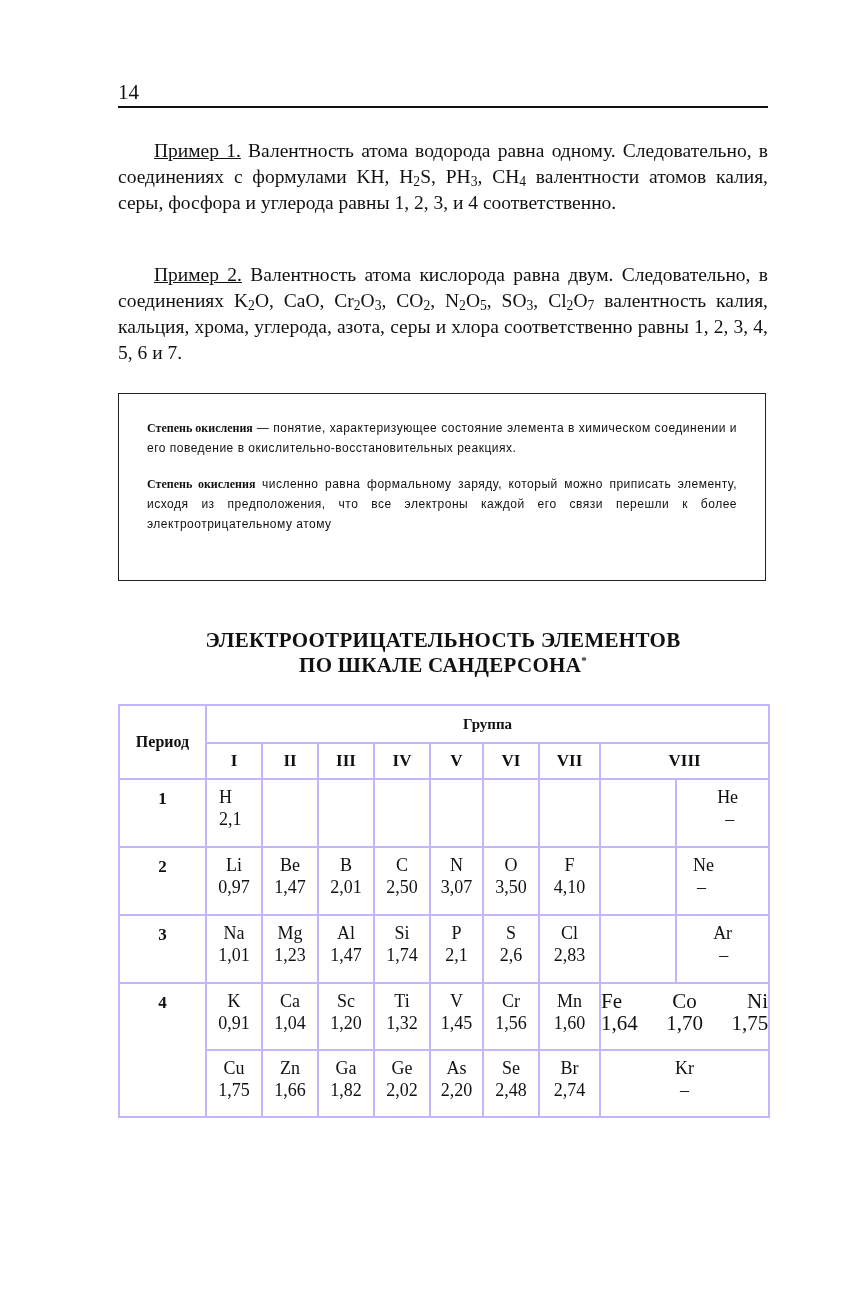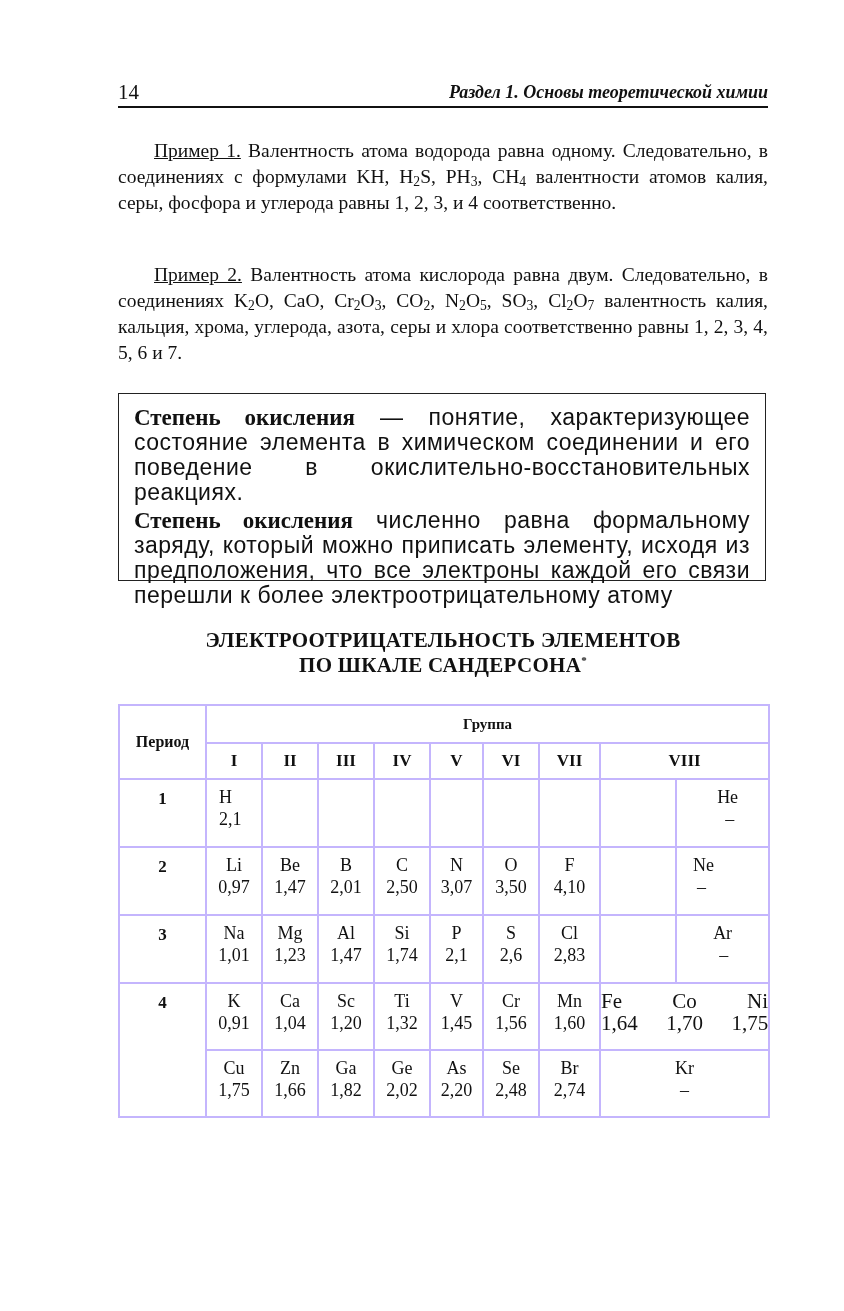--- a/index.html
+++ b/index.html
@@ -11,21 +11,21 @@
   .running-title { position: absolute; right: 0; top: 2px; font-size: 18px;
                    font-weight: bold; font-style: italic; }
   .para { position: absolute; left: 118px; width: 650px; font-size: 19.5px;
           line-height: 26px; text-align: justify; text-indent: 36px; }
   .para .ex-label { text-decoration: underline; }
   #p1 { top: 138px; }
   #p2 { top: 262px; }
   sub { font-size: 0.7em; vertical-align: -0.25em; line-height: 0; }
   .defbox { position: absolute; left: 118px; top: 393px; width: 648px; height: 188px;
             border: 1px solid #222; box-sizing: border-box; padding: 8px 12px 0 12px; }
-  .defbox p { margin: 3px; font-size: 23px; line-height: 25px; letter-spacing: 0.5px;
+  .defbox p { margin: 16px; font-size: 12px; line-height: 20px; letter-spacing: 0.5px;
               text-align: justify; font-family: "Liberation Sans", "DejaVu Sans", sans-serif;
               font-stretch: condensed; }
   .defbox .term { font-weight: bold; font-family: "Liberation Serif", serif; letter-spacing: 0; }
   .table-title { position: absolute; left: 118px; top: 628px; width: 650px; text-align: center;
                  font-weight: bold; font-size: 21px; line-height: 25px; letter-spacing: 0.3px; }
   .table-title sup { font-size: 11px; vertical-align: 0.7em; line-height: 0; }
   table.en { position: absolute; left: 118px; top: 704px; width: 650px;
              border-collapse: collapse; table-layout: fixed; font-size: 18px; }
   table.en td, table.en th { border: 2px solid #c4b5fd; text-align: center; vertical-align: top;
                              padding: 0; line-height: 22px; }
@@ -42,21 +42,20 @@
   .el-left { text-align: left !important; padding-left: 12px !important; }
   .triad { font-size: 21px; line-height: 24px; padding-top: 6px !important; }
   .triad .row { display: flex; justify-content: space-between; gap: 16px; }
   .triad .row.vals { gap: 6px; }
 </style>
 </head>
 <body>
 
 <div class="header">
   <span class="page-num">14</span>
-  <span class="running-title">Раздел 1. Основы теоретической химии</span>
 </div>
 
 <div class="para" id="p1"><span class="ex-label">Пример 1.</span><span> Валентность атома водорода равна одному. Следовательно, в соединениях с формулами KH, H</span><sub>2</sub><span>S, PH</span><sub>3</sub><span>, CH</span><sub>4</sub><span> валентности атомов калия, серы, фосфора и углерода равны 1, 2, 3, и 4 соответственно.</span></div>
 
 <div class="para" id="p2"><span class="ex-label">Пример 2.</span><span> Валентность атома кислорода равна двум. Следовательно, в соединениях K</span><sub>2</sub><span>O, CaO, Cr</span><sub>2</sub><span>O</span><sub>3</sub><span>, CO</span><sub>2</sub><span>, N</span><sub>2</sub><span>O</span><sub>5</sub><span>, SO</span><sub>3</sub><span>, Cl</span><sub>2</sub><span>O</span><sub>7</sub><span> валентность калия, кальция, хрома, углерода, азота, серы и хлора соответственно равны 1, 2, 3, 4, 5, 6 и 7.</span></div>
 
 <div class="defbox">
   <p><span class="term">Степень окисления</span><span> — понятие, характеризующее состояние элемента в химическом соединении и его поведение в окислительно-восстановительных реакциях.</span></p>
   <p><span class="term">Степень окисления</span><span> численно равна формальному заряду, который можно приписать элементу, исходя из предположения, что все электроны каждой его связи перешли к более электроотрицательному атому</span></p>
 </div>

